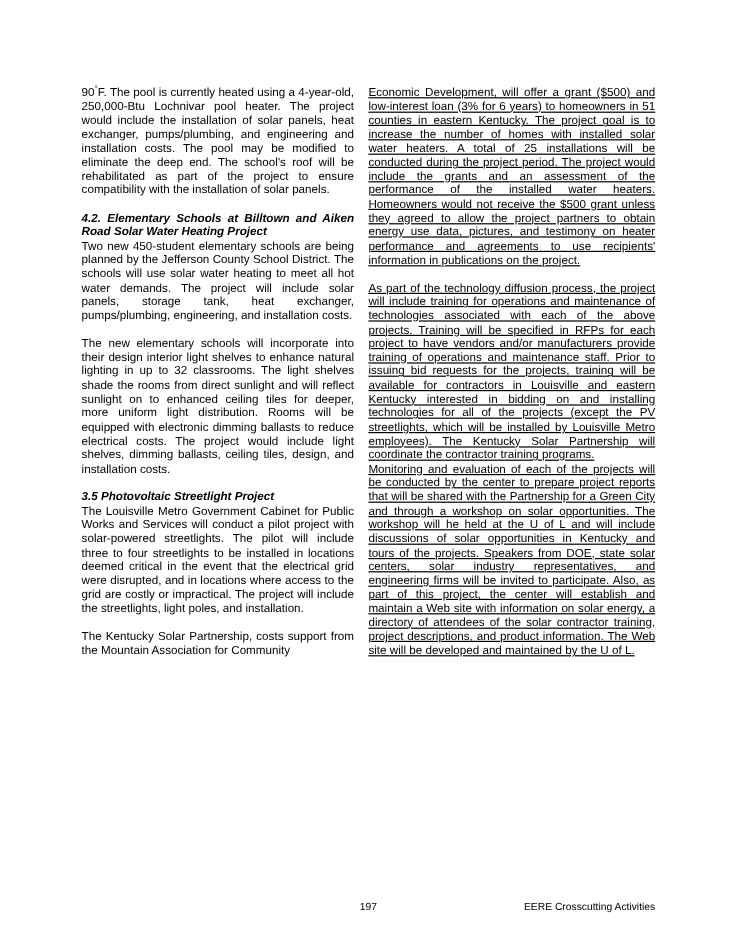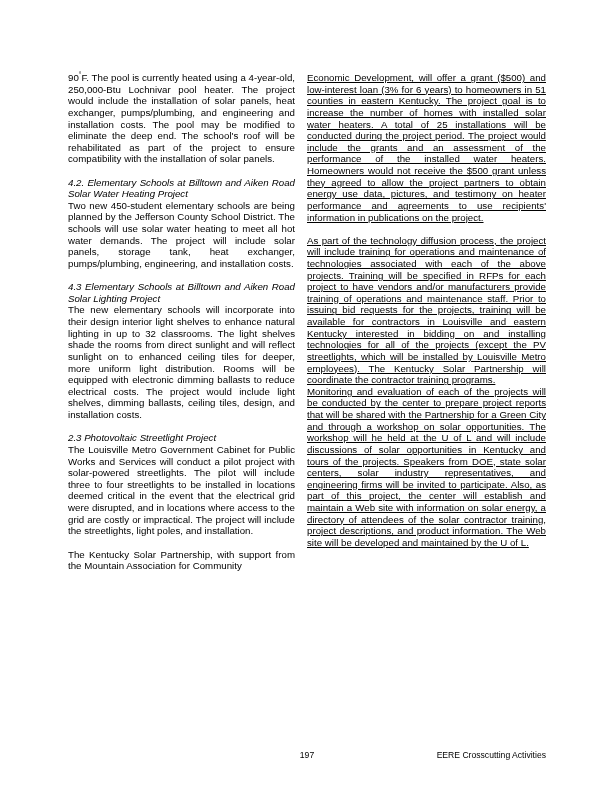--- a/index.html
+++ b/index.html
@@ -45,21 +45,21 @@
     word-spacing: 0px;
   }
   p.body-text.tight {
     margin-bottom: 0;
   }
   h2.section-heading {
     margin: 0 0 0 0;
     font-size: 9.7px;
     line-height: 11.62px;
     font-style: italic;
-    font-weight: normal;
+    font-weight: bold;
     text-align: justify;
     text-justify: inter-word;
   }
   h2.section-heading.spaced {
     margin-top: 11.6px;
   }
   .sup-deg {
     font-size: 6.6px;
     vertical-align: super;
     line-height: 0;
@@ -96,30 +96,29 @@
   <div class="columns">
 
     <div class="column left">
 
       <p class="body-text"><span>90</span><span class="sup-deg">°</span><span>F. The pool is currently heated using a 4-year-old, 250,000-Btu Lochnivar pool heater. The project would include the installation of solar panels, heat exchanger, pumps/plumbing, and engineering and installation costs. The pool may be modified to eliminate the deep end. The school's roof will be rehabilitated as part of the project to ensure compatibility with the installation of solar panels.</span></p>
 
       <h2 class="section-heading spaced">4.2. Elementary Schools at Billtown and Aiken Road Solar Water Heating Project</h2>
 
       <p class="body-text">Two new 450-student elementary schools are being planned by the Jefferson County School District. The schools will use solar water heating to meet all hot water demands. The project will include solar panels, storage tank, heat exchanger, pumps/plumbing, engineering, and installation costs.</p>
 
-      <h2 class="section-heading">4.3 Elementary Schools at Billtown and Aiken Road Solar Lighting Project</h2>
 
       <p class="body-text">The new elementary schools will incorporate into their design interior light shelves to enhance natural lighting in up to 32 classrooms. The light shelves shade the rooms from direct sunlight and will reflect sunlight on to enhanced ceiling tiles for deeper, more uniform light distribution. Rooms will be equipped with electronic dimming ballasts to reduce electrical costs. The project would include light shelves, dimming ballasts, ceiling tiles, design, and installation costs.</p>
 
-      <h2 class="section-heading">2.3 Photovoltaic Streetlight Project</h2>
+      <h2 class="section-heading">3.5 Photovoltaic Streetlight Project</h2>
 
       <p class="body-text">The Louisville Metro Government Cabinet for Public Works and Services will conduct a pilot project with solar-powered streetlights. The pilot will include three to four streetlights to be installed in locations deemed critical in the event that the electrical grid were disrupted, and in locations where access to the grid are costly or impractical. The project will include the streetlights, light poles, and installation.</p>
 
 
-      <p class="body-text tight">The Kentucky Solar Partnership, with support from the Mountain Association for Community</p>
+      <p class="body-text tight">The Kentucky Solar Partnership, costs support from the Mountain Association for Community</p>
 
     </div>
 
     <div class="column right">
 
       <p class="body-text">Economic Development, will offer a grant ($500) and low-interest loan (3% for 6 years) to homeowners in 51 counties in eastern Kentucky. The project goal is to increase the number of homes with installed solar water heaters. A total of 25 installations will be conducted during the project period. The project would include the grants and an assessment of the performance of the installed water heaters. Homeowners would not receive the $500 grant unless they agreed to allow the project partners to obtain energy use data, pictures, and testimony on heater performance and agreements to use recipients' information in publications on the project.</p>
 
       <p class="body-text tight">As part of the technology diffusion process, the project will include training for operations and maintenance of technologies associated with each of the above projects. Training will be specified in RFPs for each project to have vendors and/or manufacturers provide training of operations and maintenance staff.  Prior to issuing bid requests for the projects, training will be available for contractors in Louisville and eastern Kentucky interested in bidding on and installing technologies for all of the projects (except the PV streetlights, which will be installed by Louisville Metro employees). The Kentucky Solar Partnership will coordinate the contractor training programs.</p>
 
       <p class="body-text tight">Monitoring and evaluation of each of the projects will be conducted by the center to prepare project reports that will be shared with the Partnership for a Green City and through a workshop on solar opportunities. The workshop will he held at the U of L and will include discussions of solar opportunities in Kentucky and tours of the projects. Speakers from DOE, state solar centers, solar industry representatives, and engineering firms will be invited to participate. Also, as part of this project, the center will establish and maintain a Web site with information on solar energy, a directory of attendees of the solar contractor training, project descriptions, and product information. The Web site will be developed and maintained by the U of L.</p>

